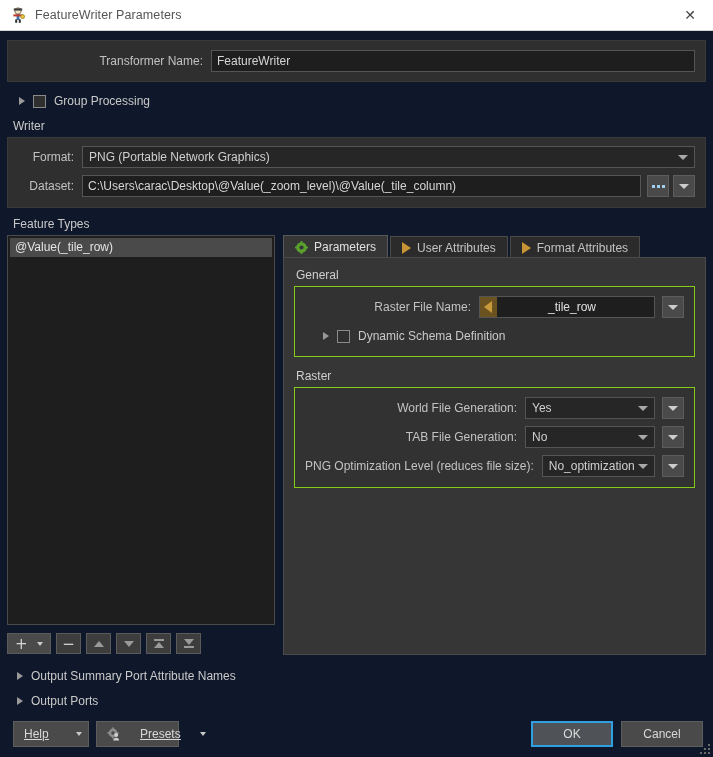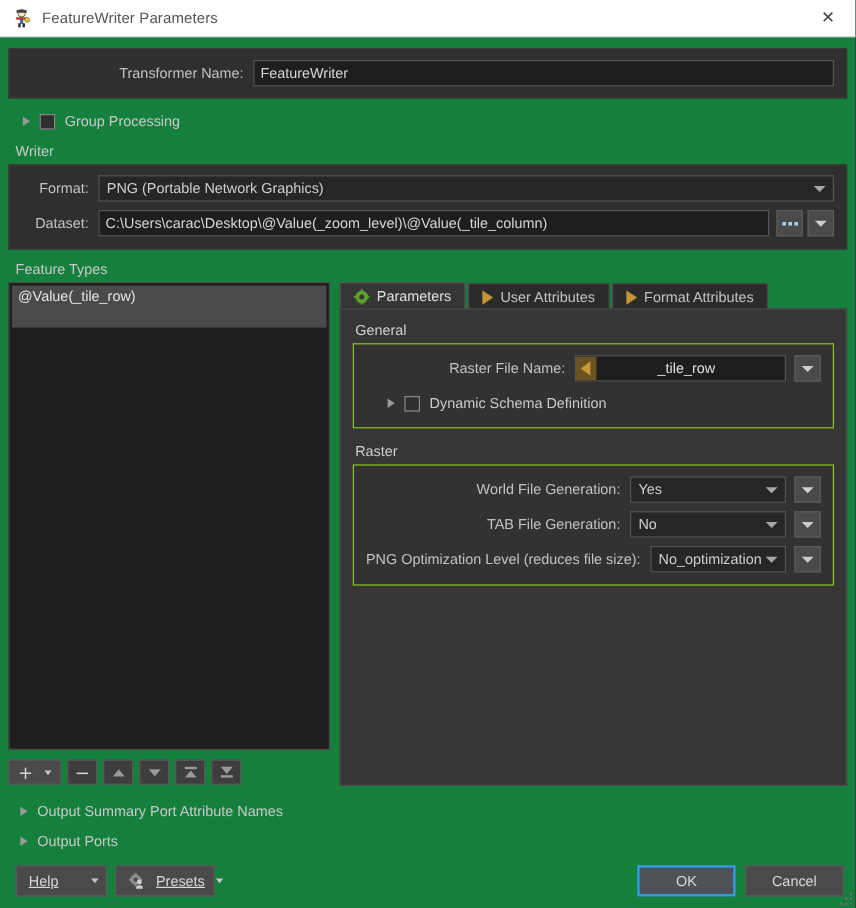--- a/index.html
+++ b/index.html
@@ -5,21 +5,21 @@
   * { box-sizing: border-box; }
   html, body {
     margin: 0; padding: 0;
     width: 713px; height: 757px;
     background: #2b2b2b;
     font-family: "Liberation Sans", sans-serif;
     font-size: 12px;
     color: #c8c8c8;
     overflow: hidden;
   }
-  .window { width: 713px; height: 757px; position: relative; background: #15803d; display: flex; flex-direction: column; }
+  .window { width: 713px; height: 757px; position: relative; background: #0f172a; display: flex; flex-direction: column; }
 
   
   .titlebar {
     height: 31px; background: #ffffff; display: flex; align-items: center;
     flex: none; border-bottom: 1px solid #d4d4d4;
   }
   .title-icon { width: 18px; height: 18px; margin-left: 9px; margin-right: 8px; position: relative; flex:none; }
   .title-text { color: #555555; font-size: 12.5px; letter-spacing: .1px; }
   .title-spacer { flex: 1; }
   .close-btn {
@@ -86,21 +86,21 @@
   
   .writer-box { border: 1px solid #3a3a3a; background: #2f2f2f; margin-top: 4px; padding: 8px 10px 10px 10px; }
 
   
   .ft-area { display: flex; gap: 8px; margin-top: 4px; flex: 1; min-height: 0; }
   .ft-left { width: 268px; display: flex; flex-direction: column; }
   .ft-list {
     background: #1e1e1e; border: 1px solid #4a4a4a; flex: 1; min-height: 0; padding: 2px;
   }
   .ft-item {
-    background: #4a4a4a; color: #e4e4e4; font-size: 12px; height: 35px; line-height: 19px;
+    background: #4a4a4a; color: #e4e4e4; font-size: 12px; height: 19px; line-height: 19px;
     padding: 0 5px; white-space: nowrap;
   }
   .ft-toolbar { display: flex; align-items: center; gap: 5px; height: 30px; padding-top: 7px; }
   .tb-btn {
     height: 21px; min-width: 25px; background: #3d3d3d; border: 1px solid #5a5a5a;
     display: flex; align-items: center; justify-content: center; gap: 3px; padding: 0 4px;
   }
   .tb-btn.wide { width: 44px; background: #4a4a4a; justify-content: space-around; }
   .plus { color: #d5d5d5; font-size: 15px; line-height: 12px; font-family: "DejaVu Sans", sans-serif; }
   .minus { color: #d5d5d5; font-size: 15px; line-height: 10px; font-family: "DejaVu Sans", sans-serif; }
@@ -145,21 +145,21 @@
   
   .bottom-exp { padding-left: 6px; margin-top: 10px; }
   .bottom-exp .exp-row { height: 21px; }
 
   .footer { display: flex; align-items: center; height: 46px; padding: 0 10px 0 13px; }
   .btn {
     height: 26px; background: #4a4a4a; border: 1px solid #5d5d5d; color: #d9d9d9;
     font-size: 12px; display: flex; align-items: center; justify-content: center;
     padding: 0 10px; white-space: nowrap;
   }
-  .btn.split { padding-right: 6px; gap: 9px; }
+  .btn.split { padding-right: 6px; gap: 19px; text-decoration: underline; }
   .btn.ok {
     width: 82px; border: 2px solid #2f9fe0; background: #4f5357; color: #dcdcdc;
   }
   .btn.cancel { width: 82px; }
   .footer-spacer { flex: 1; }
   .mnemonic { text-decoration: underline; }
   .presets-ico { width: 14px; height: 14px; position: relative; flex: none; }
   .grip { position: absolute; right: 2px; bottom: 2px; width: 12px; height: 12px; }
 </style>
 </head>

